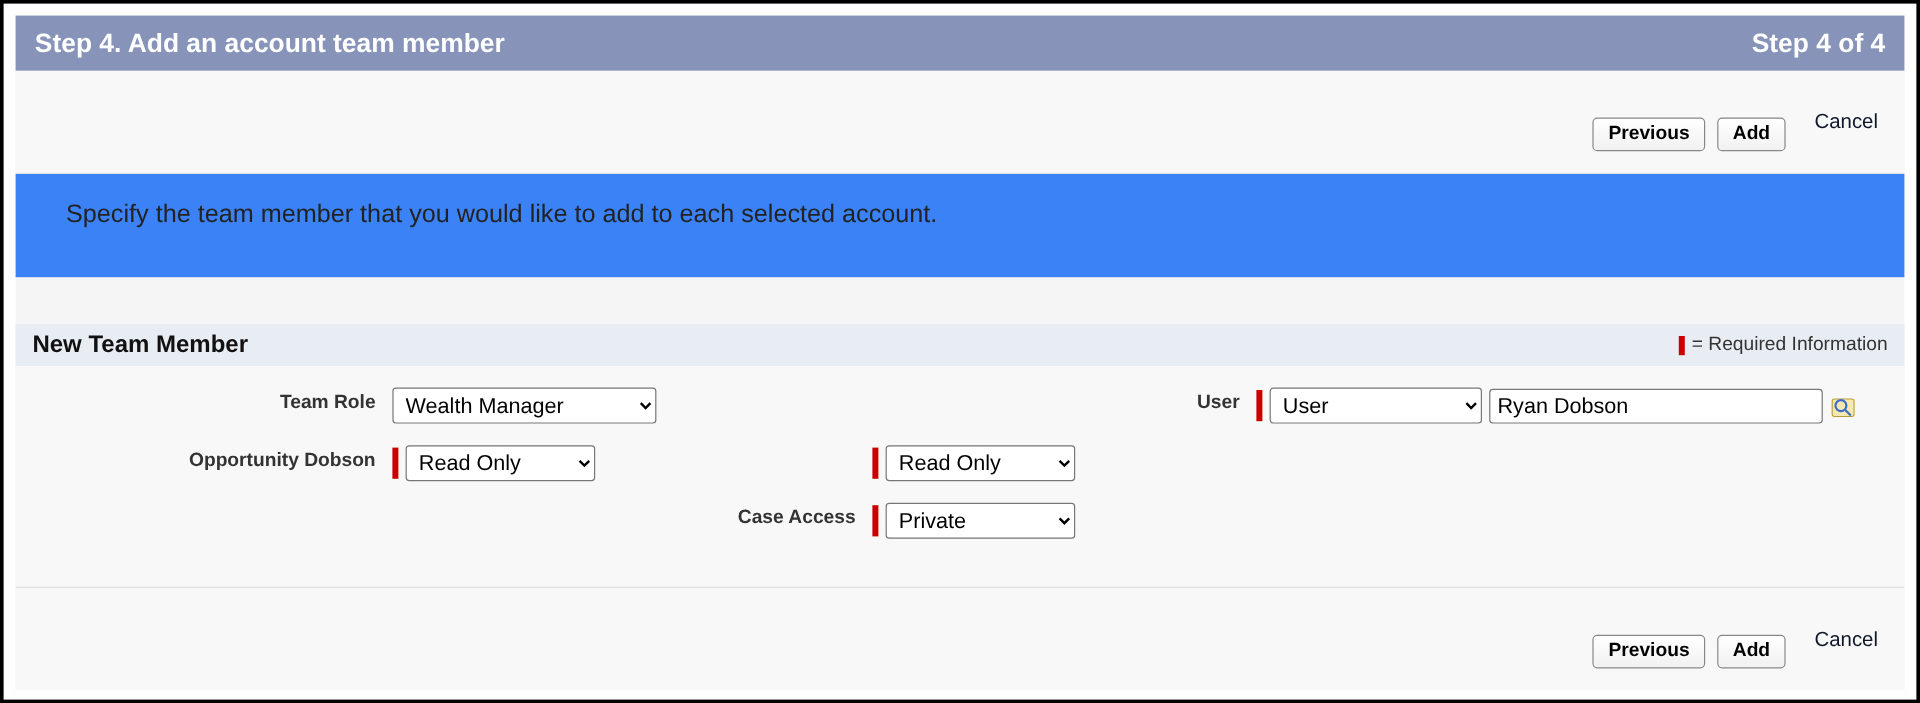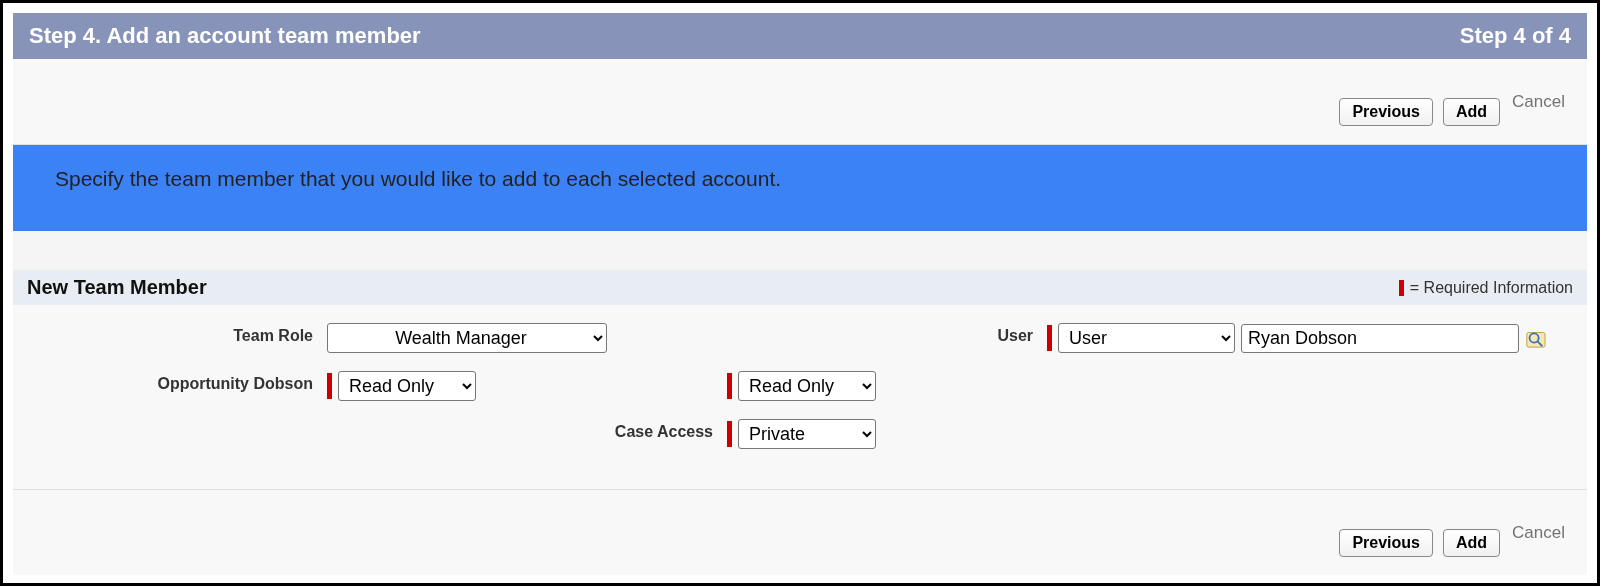--- a/index.html
+++ b/index.html
@@ -49,23 +49,23 @@
     font-size: 16px;
     font-weight: bold;
     padding: 4px 12px;
     background: linear-gradient(#fff,#f1f1f1);
     border: 1px solid #888;
     border-radius: 4px;
     cursor: pointer;
     margin-top: 21px;
   }
   .link-cancel {
-    color: #737373;
+    color: #0f172a;
     font-size: 17px;
-    margin-left: 2px;
+    margin-left: 14px;
     cursor: pointer;
   }
   .instructions {
     padding: 22px 42px 40px 42px;
     font-size: 21px;
     color: #222;
     background: #3b82f6;
   }
   .section-header {
     background: #e8ecf3;
@@ -121,22 +121,22 @@
     flex-shrink: 0;
   }
   select, input[type=text] {
     font-family: inherit;
     font-size: 18px;
     padding: 3px 6px;
     border: 1px solid #777;
     border-radius: 3px;
     background: #fff;
   }
-  .sel-team-role   { width: 280px; text-align: center; }
-  .sel-access      { width: 138px; }
+  .sel-team-role   { width: 220px; }
+  .sel-access      { width: 158px; }
   .sel-user-type   { width: 178px; }
   .inp-user-name   { width: 280px; }
   .lookup-icon {
     width: 22px;
     height: 22px;
     cursor: pointer;
   }
 </style>
 </head>
 <body>

